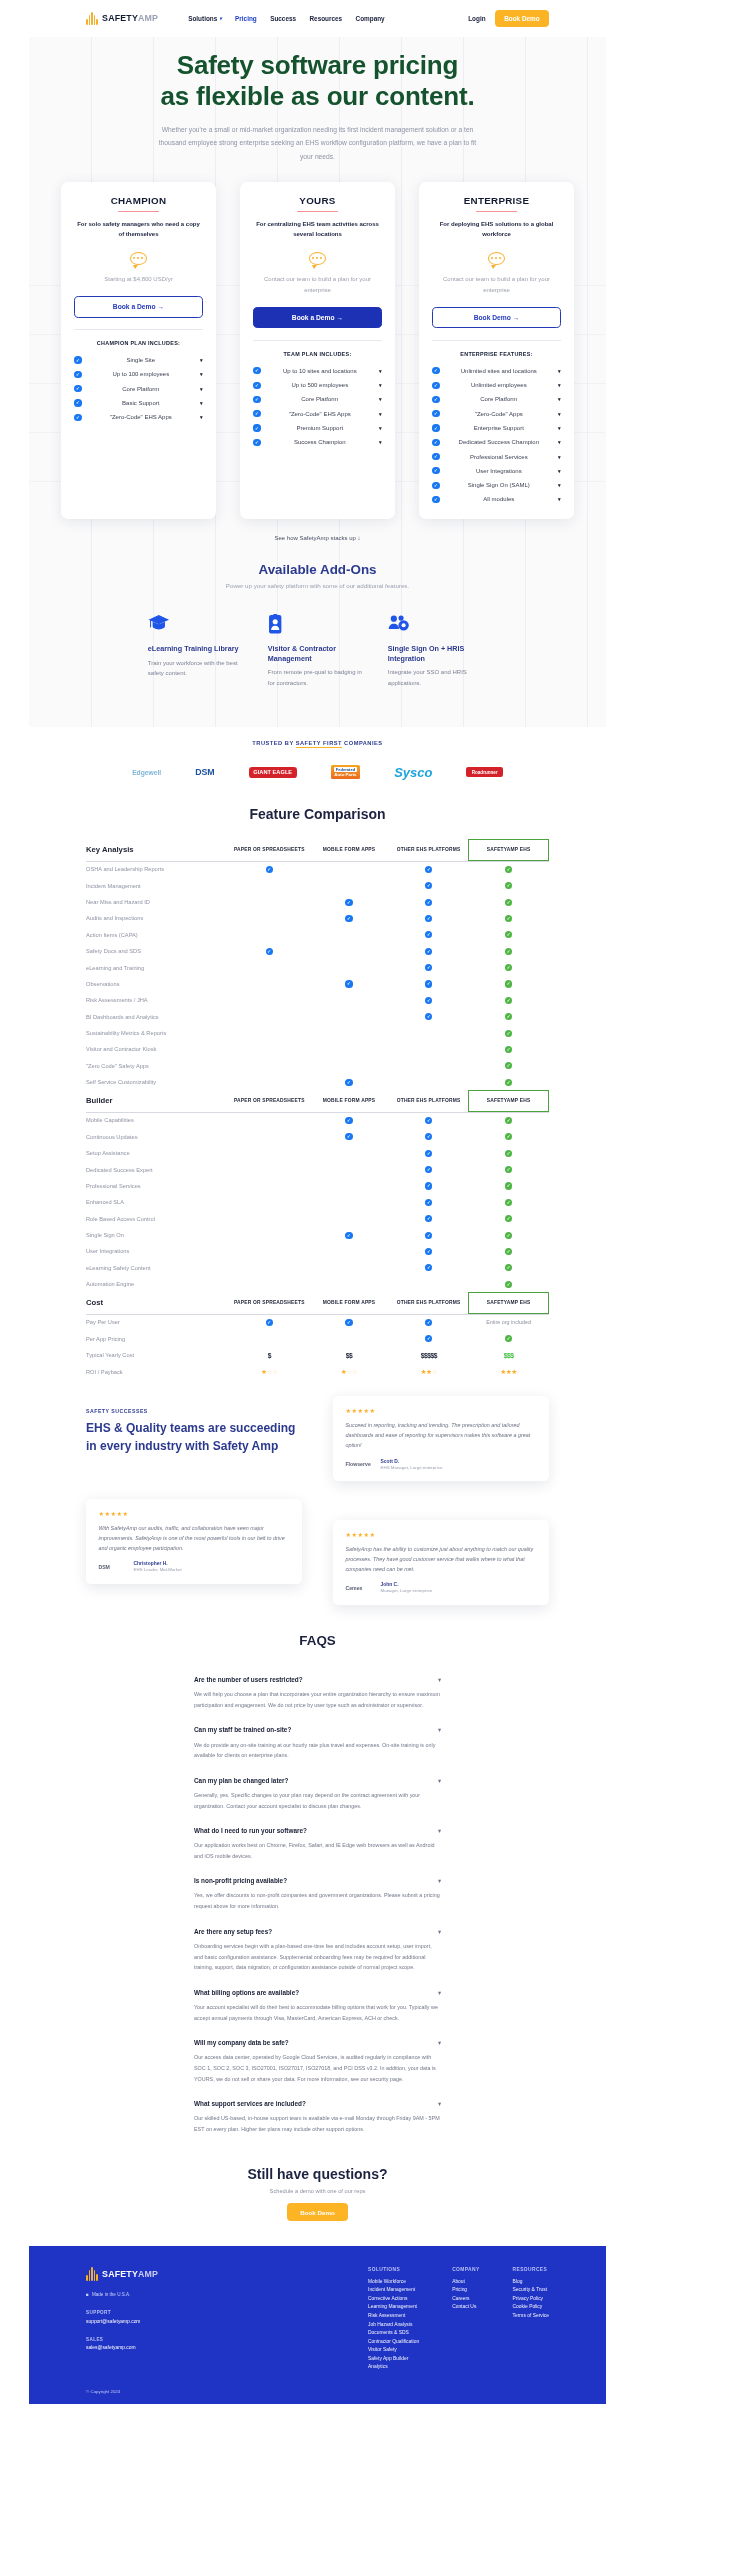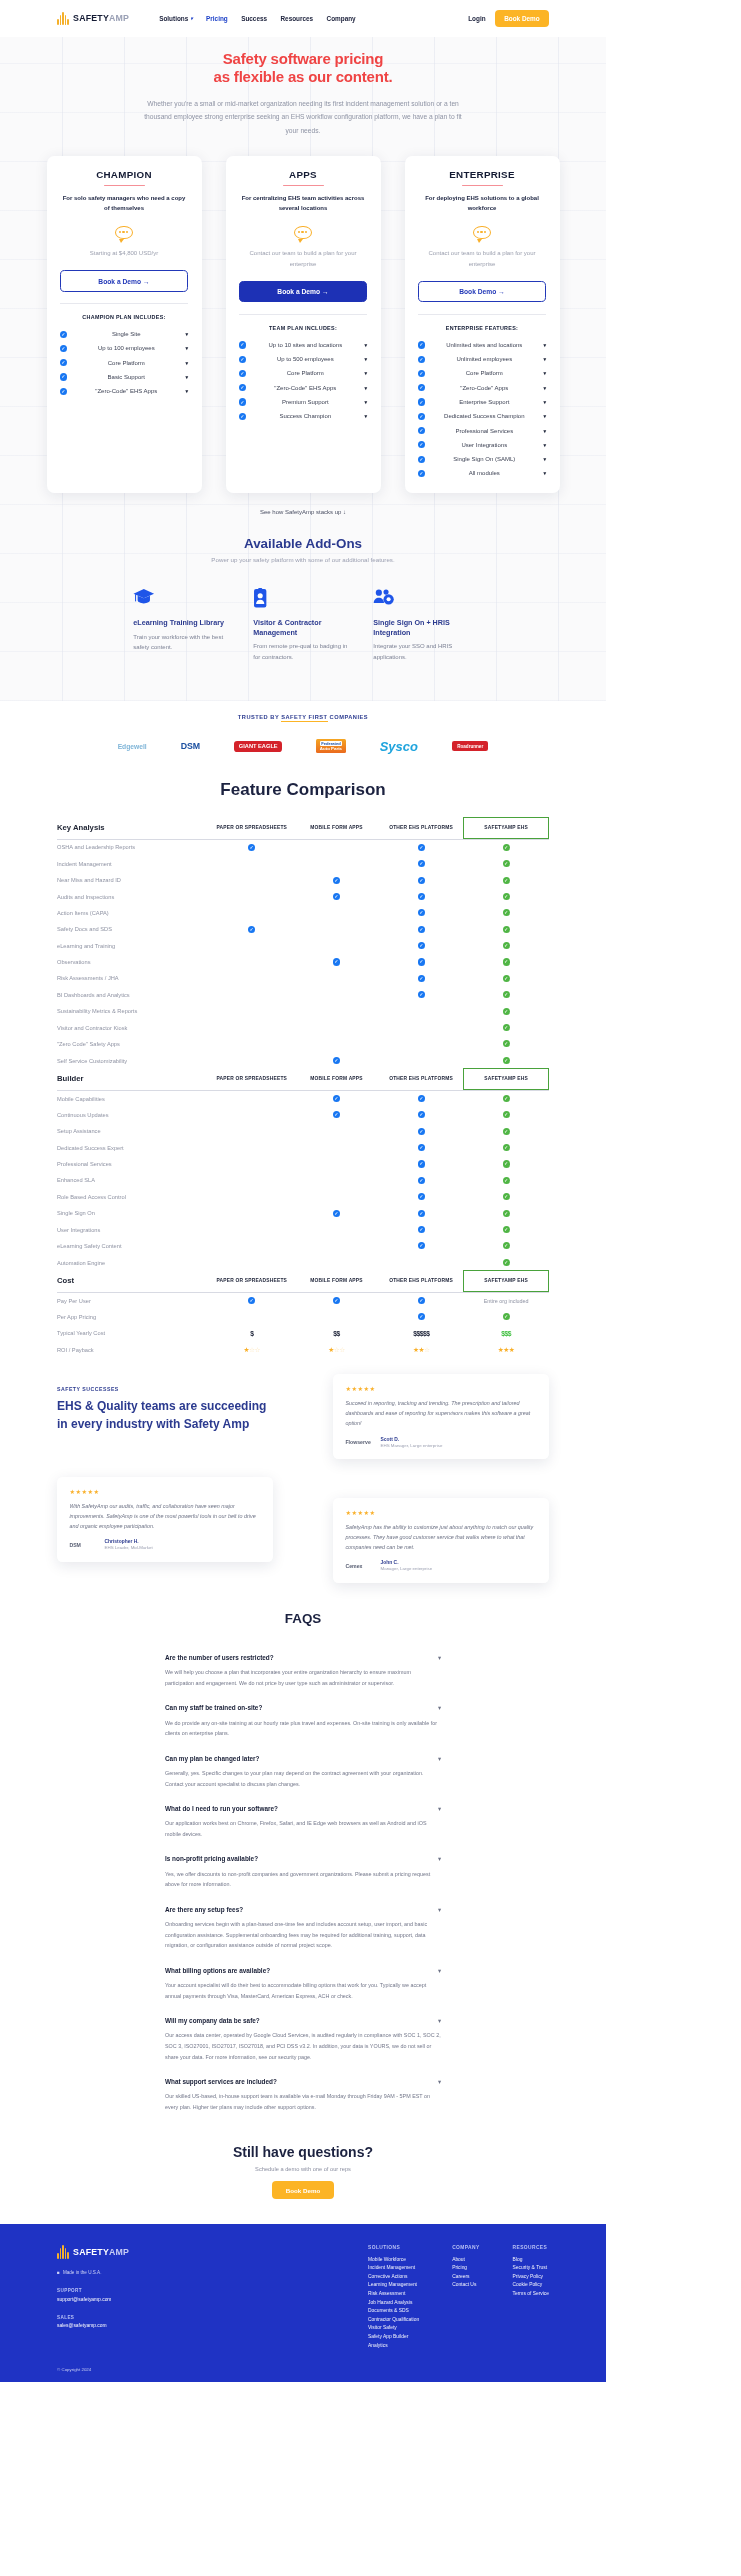--- a/index.html
+++ b/index.html
@@ -3,21 +3,21 @@
 <meta charset="utf-8">
 <style>
   * { box-sizing: border-box; margin: 0; padding: 0; }
   html, body { width: 742px; }
   body {
     font-family: "Liberation Sans", sans-serif;
     background: #ffffff;
     color: #2b2f4a;
     -webkit-font-smoothing: antialiased;
   }
-  .page { width: 606px; position: relative; overflow: hidden; }
+  .page { width: 606px; position: relative; overflow: hidden; padding-left: 29px; }
 
   
   .nav {
     height: 37px; display: flex; align-items: center;
     padding: 0 57px; background: #fff;
   }
   .logo { display: flex; align-items: center; gap: 4.6px; }
   .logo-bars { display: flex; align-items: flex-end; gap: 1px; height: 13.4px; }
   .logo-bars i { display:block; width:1.5px; background:#f5b02a; border-radius:1px; }
   .logo-bars i:nth-child(1){height:6.2px}
@@ -49,21 +49,21 @@
   }
   .hero::before{
     content:""; position:absolute; inset:0;
     background-image:
       repeating-linear-gradient(90deg, rgba(225,228,238,.55) 0 0.5px, transparent 0.5px 62px),
       repeating-linear-gradient(0deg, rgba(225,228,238,.35) 0 0.5px, transparent 0.5px 49px);
     pointer-events:none;
   }
   .hero > * { position:relative; }
   .hero h1 {
-    font-size:15px; line-height:1.18; color:#ef4444; font-weight:800;
+    font-size:26px; line-height:1.18; color:#14532d; font-weight:800;
     letter-spacing:-0.2px;
   }
   .hero p {
     margin:11.3px auto 0; max-width:330px; font-size:6.7px; line-height:2.0;
     color:#8e93a4; font-weight:400;
   }
 
   
   .plans { display:flex; justify-content:center; gap:24px; padding:18.5px 0 5.2px; position:relative;}
   .plan {
@@ -120,21 +120,21 @@
   .lg-edgewell { color:#7fb5d8; font-size:6.7px;}
   .lg-dsm { color:#1b4fa0; }
   .lg-giant { background:#d4222a; color:#fff; border-radius:3.1px; padding:2.1px 4.6px; font-size:5.7px; line-height:1.1; text-align:center;}
   .lg-fed { background:linear-gradient(#f5a623,#ea6a1e); color:#fff; padding:1.5px 3.6px; font-size:4.4px; border-radius:1.5px; text-align:center; line-height:1.25;}
   .lg-fed b { display:block; background:#fff; color:#1b4fa0; font-size:4.1px; border-radius:1px; margin-bottom:0.5px;}
   .lg-sysco { color:#1fa4dd; font-size:13px; font-style:italic; font-weight:800;}
   .lg-roadrunner { background:#d4222a; color:#fff; border-radius:2.1px; padding:2.6px 5.2px; font-size:4.6px; font-weight:800;}
 
   
   .cmp-wrap { padding:20.6px 57px 10.3px; }
-  .cmp-title { text-align:center; font-size:17px; font-weight:800; color:#1c2240; margin-bottom:17.5px;}
+  .cmp-title { text-align:center; font-size:14px; font-weight:800; color:#1c2240; margin-bottom:17.5px;}
   table.cmp { width:100%; border-collapse:collapse; table-layout:fixed;}
   table.cmp th.secname {
     text-align:left; font-size:7.7px; font-weight:800; color:#222736; padding:5.2px 0 6.2px; width:31%;
   }
   table.cmp th.colh {
     font-size:4.9px; font-weight:800; letter-spacing:0.2px; color:#1b2136; padding:5.2px 0 6.2px;
     text-align:center; width:17.25%;
   }
   table.cmp th.colh.hi {
     border:0.8px solid #49a23b; border-radius:3.6px; color:#1b2136;
@@ -282,21 +282,21 @@
             </div>
           <div class="feat">
               <span class="tick">✓</span>
               <span class="lbl">"Zero-Code" EHS Apps</span>
               <span class="dd">▾</span>
             </div>
         </div>
       </div>
 
       <div class="plan">
-        <div class="plan-name">APPS</div>
+        <div class="plan-name">YOURS</div>
         <div class="plan-rule"></div>
         <div class="plan-desc">For centralizing EHS team activities across several locations</div>
         <div class="bubble">
             <div class="b"></div>
             <div class="tail"></div>
             <div class="dots">
               <i></i>
               <i></i>
               <i></i>
             </div>

